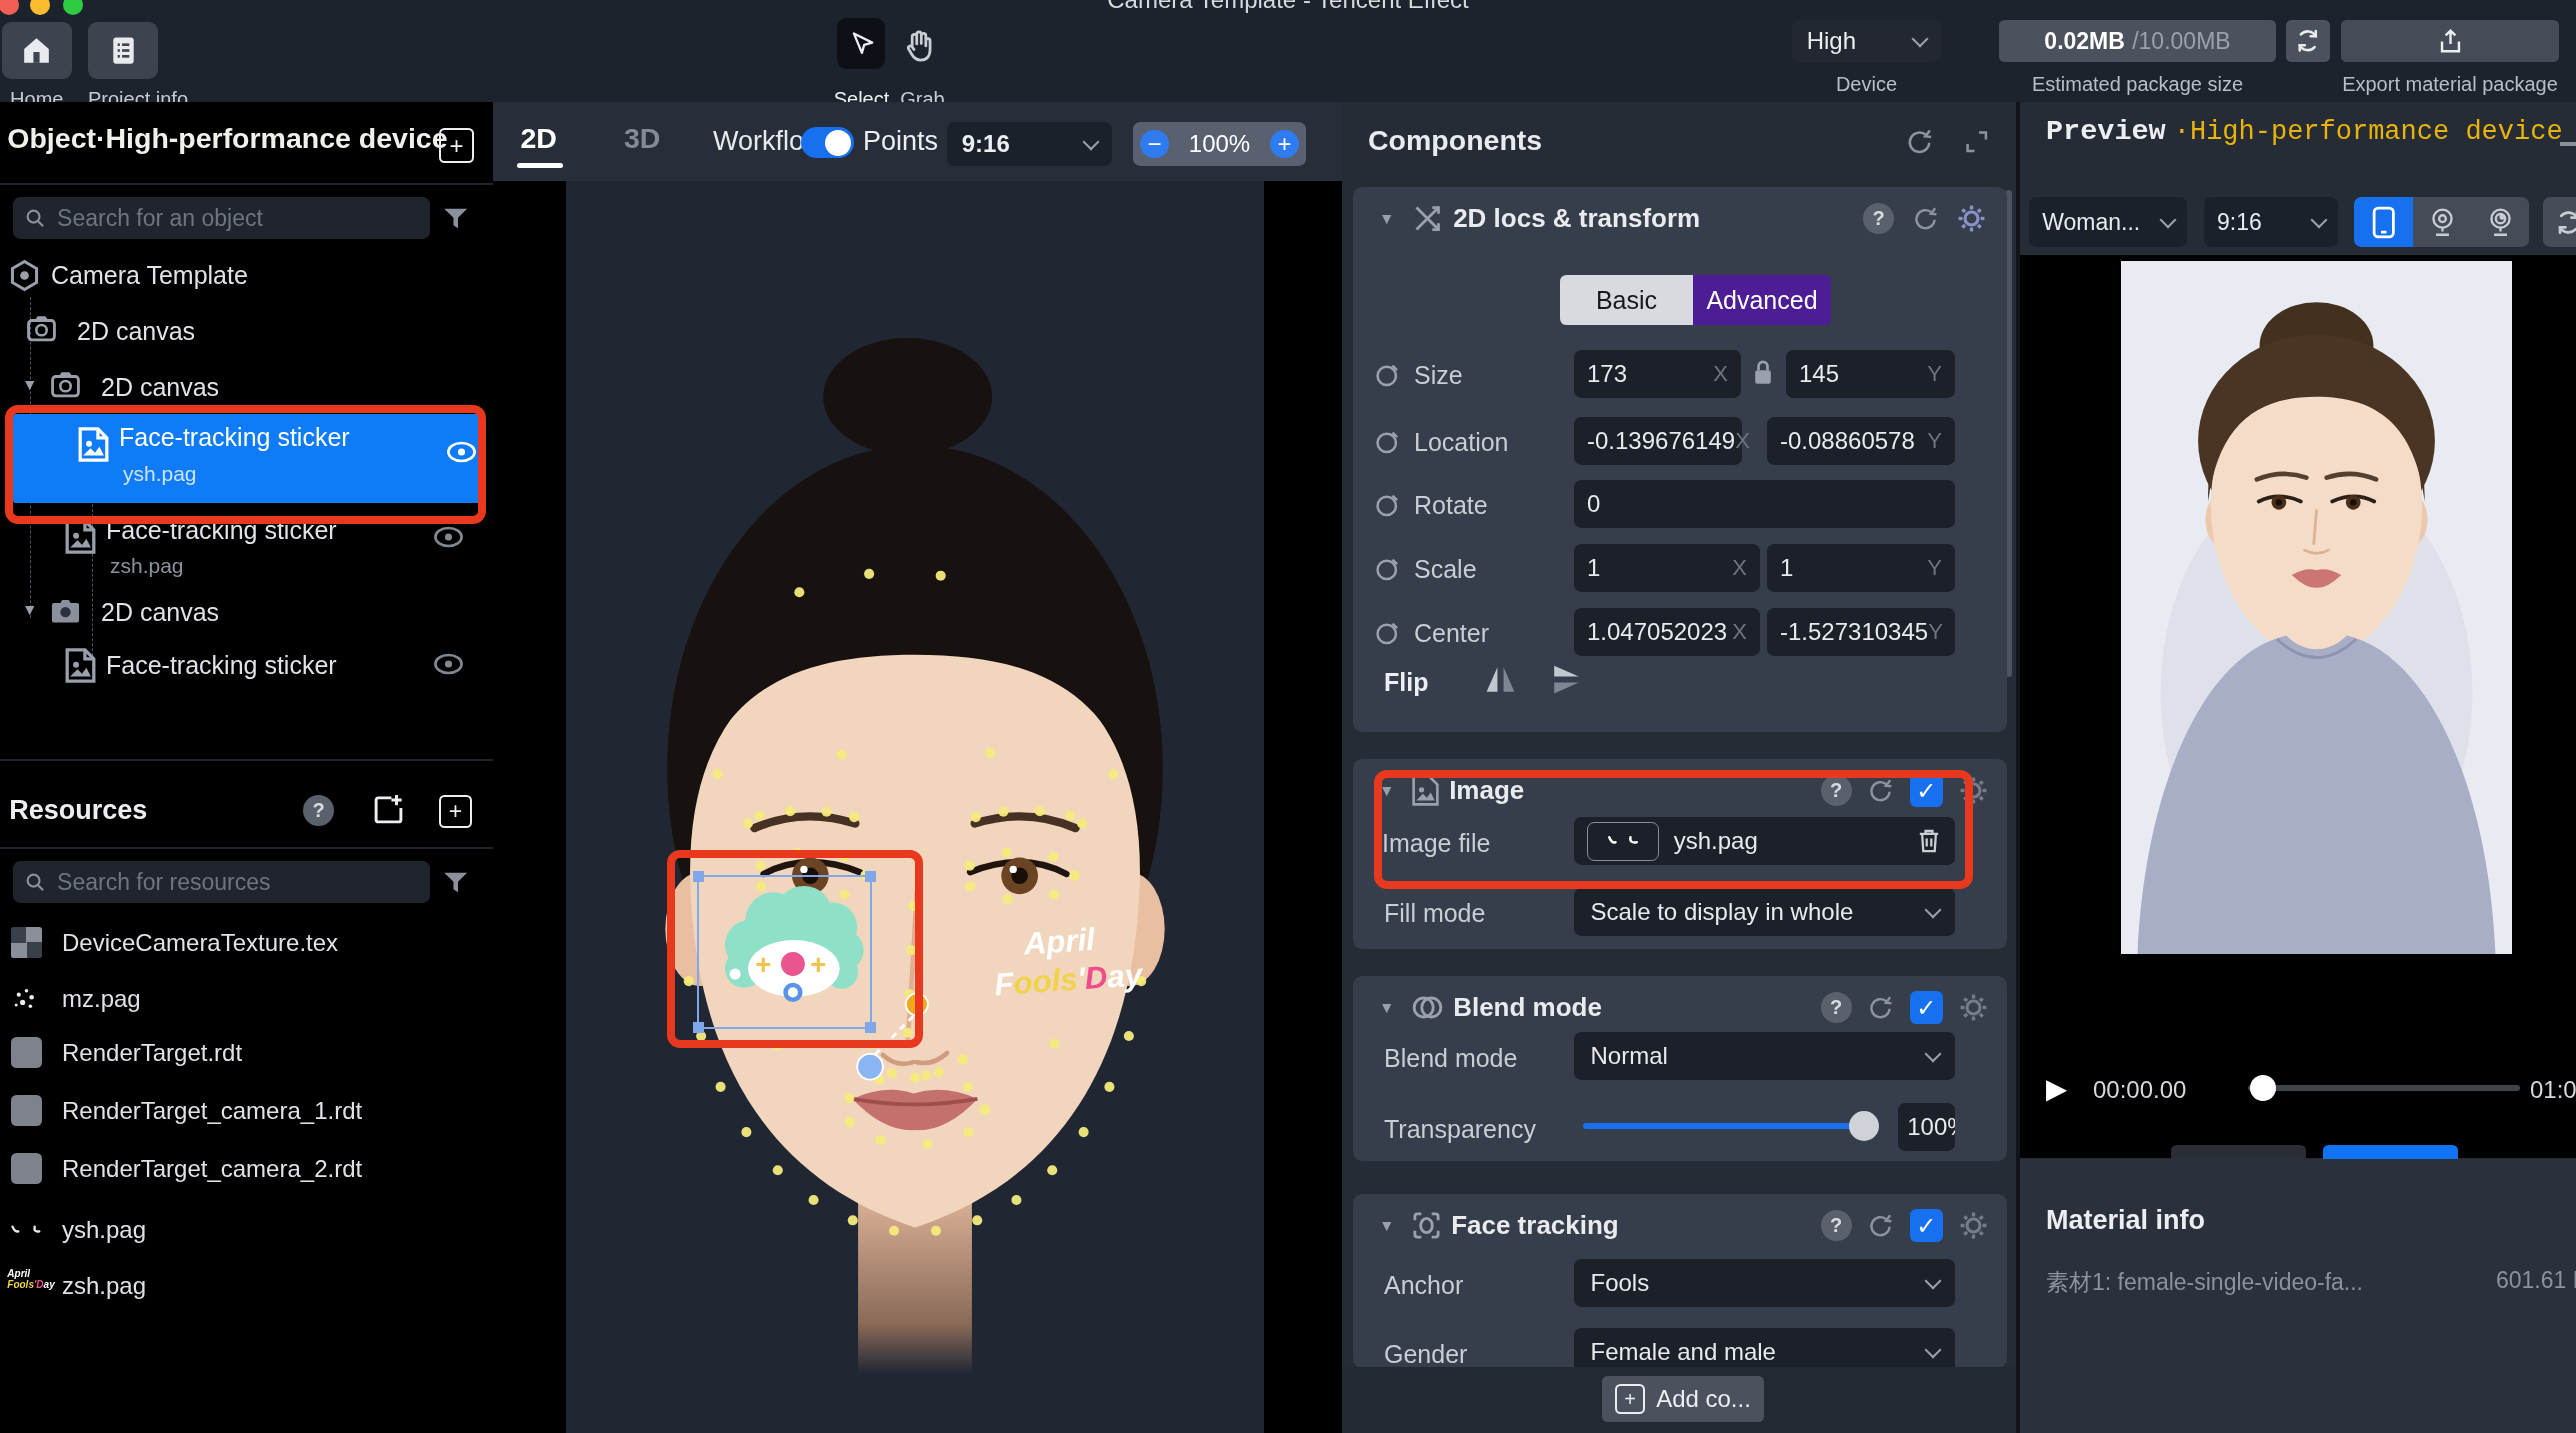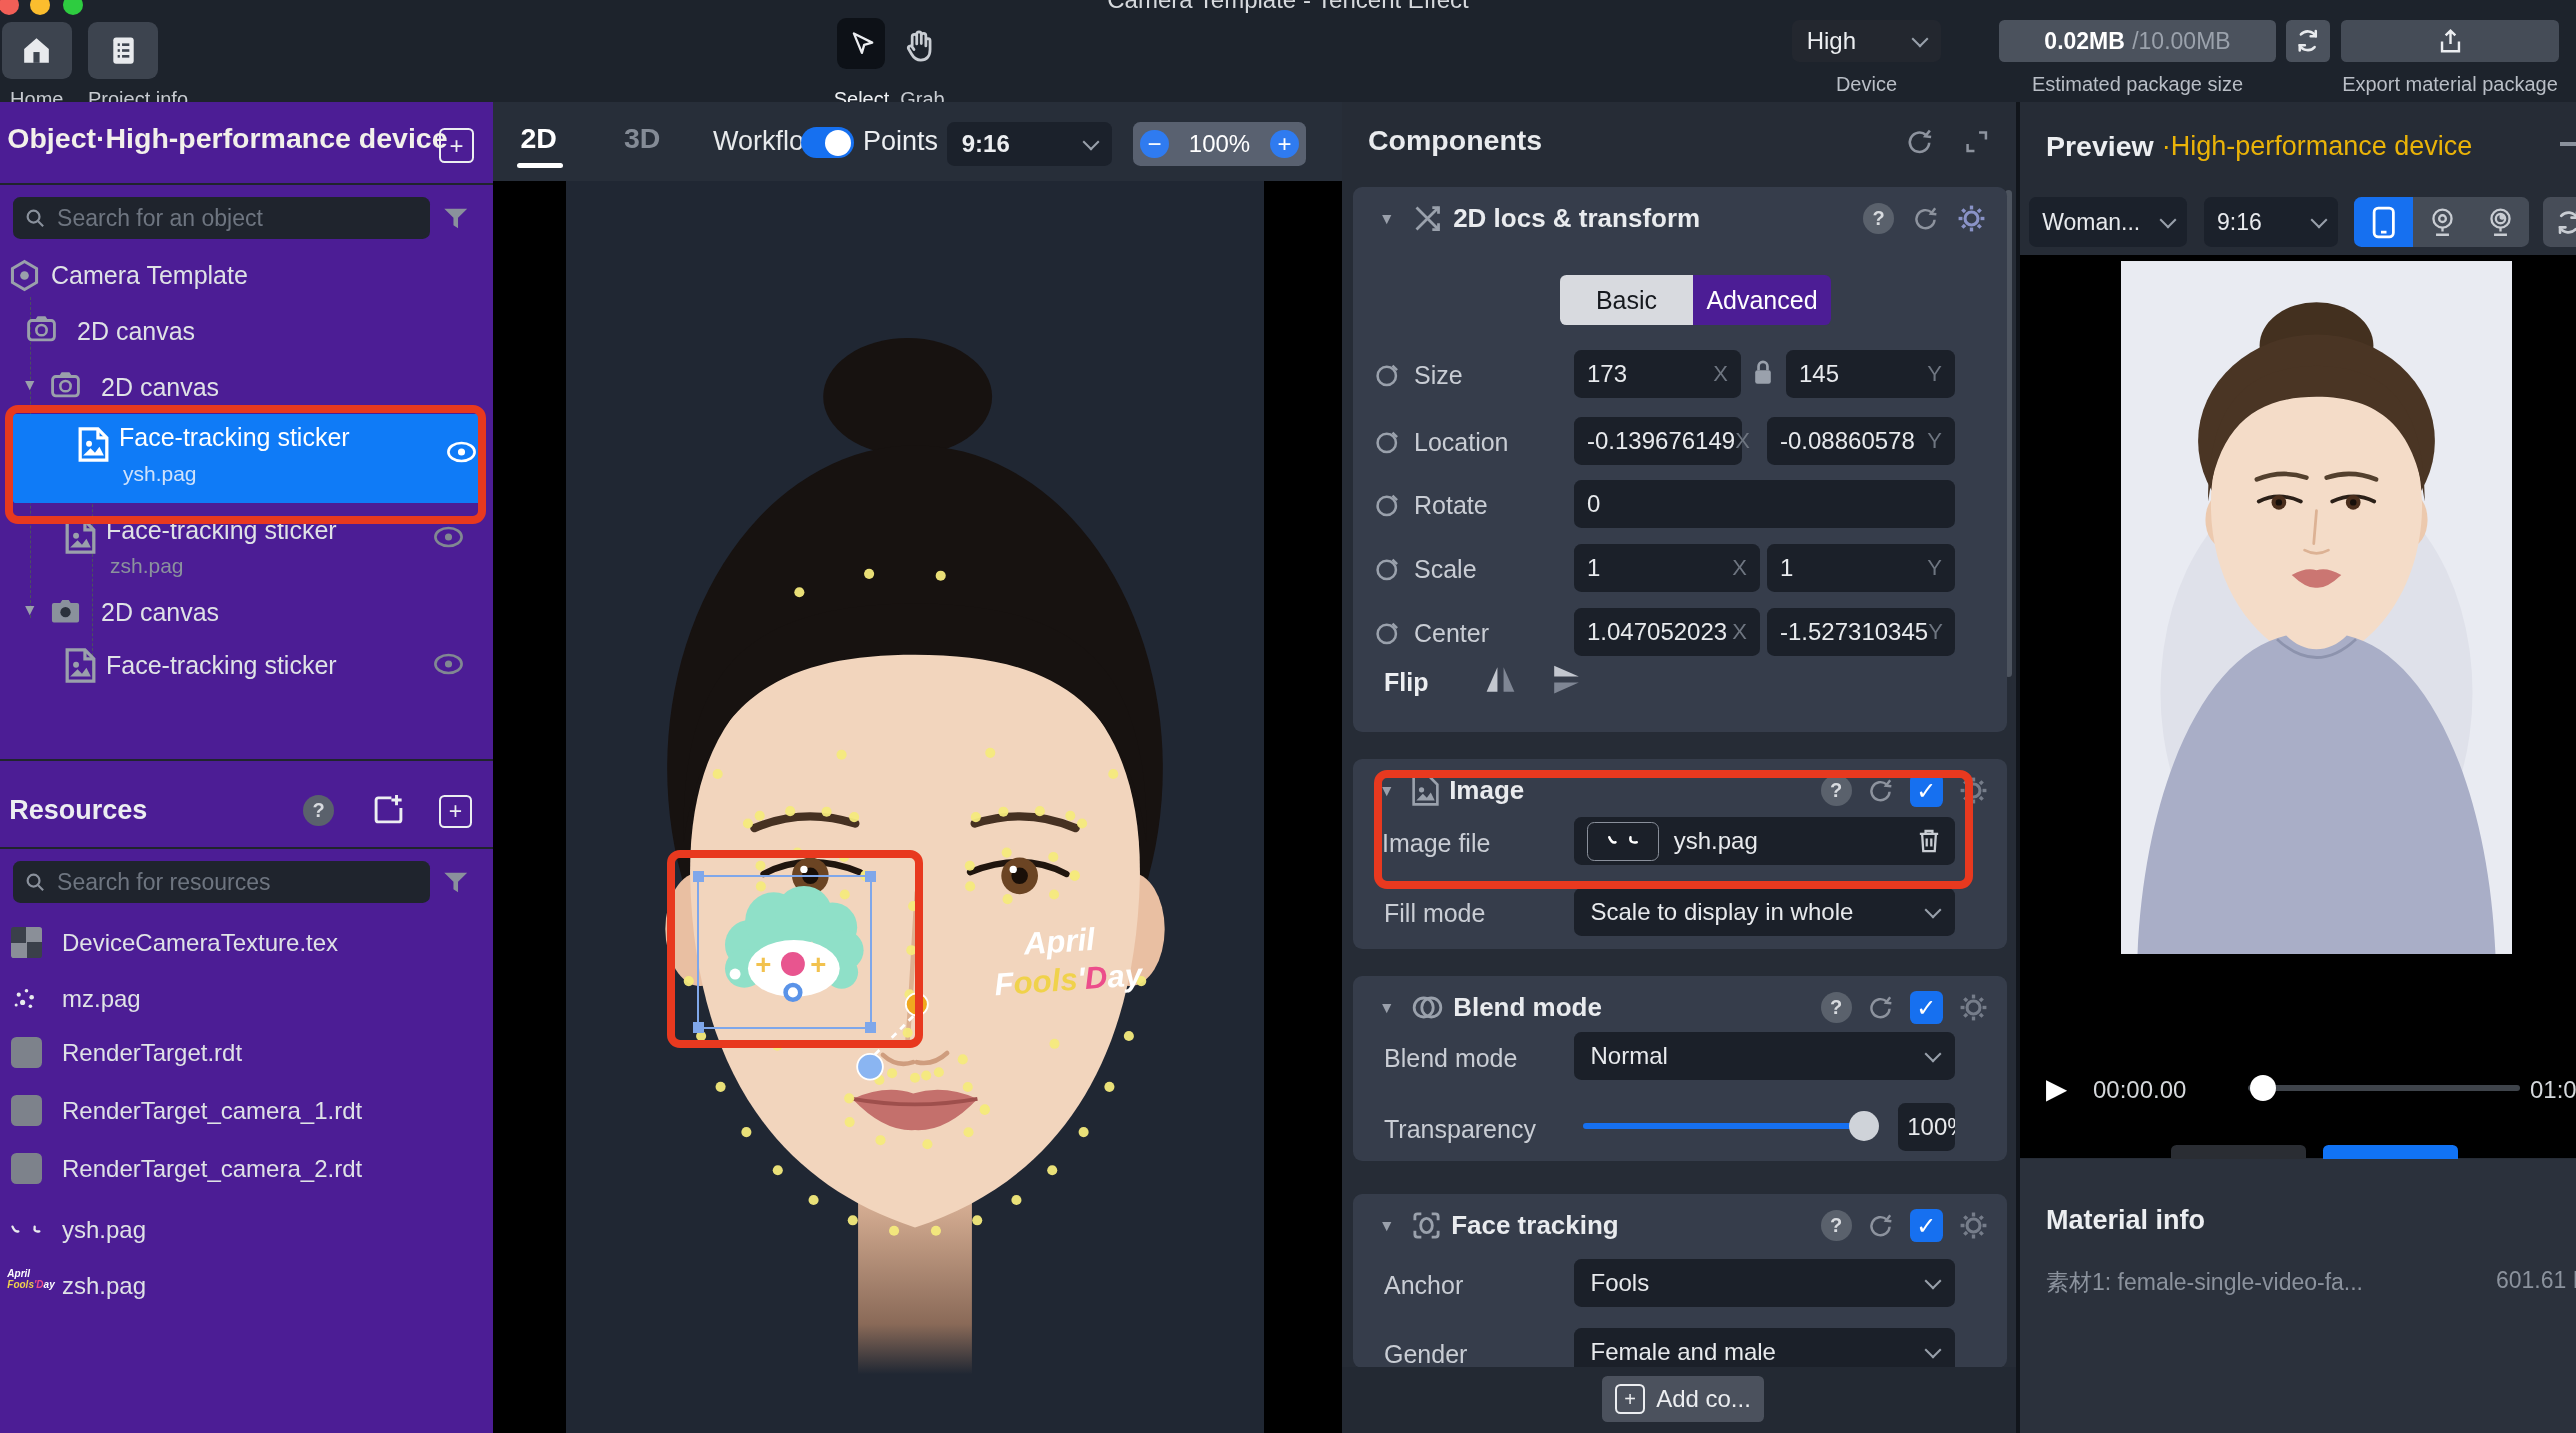--- a/index.html
+++ b/index.html
@@ -17,21 +17,21 @@
            display:flex;align-items:center;justify-content:center;}
   .toollabel{position:absolute;top:88px;font-size:20px;color:#c7cbd1;white-space:nowrap;}
   #win-title{position:absolute;top:-13.8px;left:0;width:2576px;text-align:center;
              font-size:24px;color:#d6d9dd;}
   .pill-label{position:absolute;top:73px;font-size:20px;color:#b9bec6;white-space:nowrap;text-align:center;}
   .dd{background:#1b212b;border-radius:7.3px;position:absolute;display:flex;align-items:center;}
   .chev{width:10px;height:10px;border-right:2.8px solid #99a0ab;border-bottom:2.8px solid #99a0ab;
         transform:rotate(45deg);margin-top:-4.6px;}
 
   
-  #object-panel{left:0;top:102px;width:493px;height:1331px;background:#4c1d95;}
+  #object-panel{left:0;top:102px;width:493px;height:1331px;background:#000000;}
   #canvas-col{left:493px;top:102px;width:849px;height:1331px;background:#000;}
   #components-panel{left:1342px;top:102px;width:674px;height:1331px;background:#262c36;overflow:hidden;}
   #preview-panel{left:2020px;top:102px;width:556px;height:1331px;background:#262c36;overflow:hidden;}
 
   .searchbox{position:absolute;left:13px;width:417px;height:42px;background:#1f242d;border-radius:7.3px;
              display:flex;align-items:center;padding:0 11px;box-sizing:border-box;}
   .searchbox input{background:transparent;border:0;outline:0;color:#aeb4bd;font-size:23px;width:100%;
              font-family:"Liberation Sans",sans-serif;}
   .searchbox input::placeholder{color:#6e7580;}
   .divider{position:absolute;left:0;width:493px;height:1.8px;background:#20252d;}
@@ -841,21 +841,21 @@
   <div class="abs" style="left:0;top:1265px;width:674px;height:66px;background:#232933;"></div>
   <div class="btn" style="left:260px;top:1274px;width:162px;height:46px;background:#4b515d;color:#eceef1;gap:11px;">
     <span class="flex" style="width:26px;height:26px;border:2.3px solid #eceef1;border-radius:5.5px;justify-content:center;font-size:20px;">+</span>
     <span>Add co...</span>
   </div>
 
   <div class="red-annot" style="left:32px;top:668px;width:583px;height:103px;"></div>
 </div>
 
 <div id="preview-panel" class="abs">
-  <div class="abs flex" style="left:26px;top:28px;">
+  <div class="abs flex" style="left:26px;top:13px;font-family:Liberation Mono, monospace;">
     <span style="font-size:28.5px;font-weight:bold;color:#eceef1;">Preview</span>
     <span style="font-size:27px;color:#eab308;margin-left:8px;">·High-performance device</span>
   </div>
   <div class="abs" style="left:540px;top:40px;width:16.5px;height:3.7px;background:#8a919c;"></div>
 
   <div class="pv-dd" style="left:9.2px;width:158px;">
     <span>Woman...</span>
       <span class="chev" style="margin-left:auto;"></span>
   </div>
   <div class="pv-dd" style="left:184px;width:134px;">

